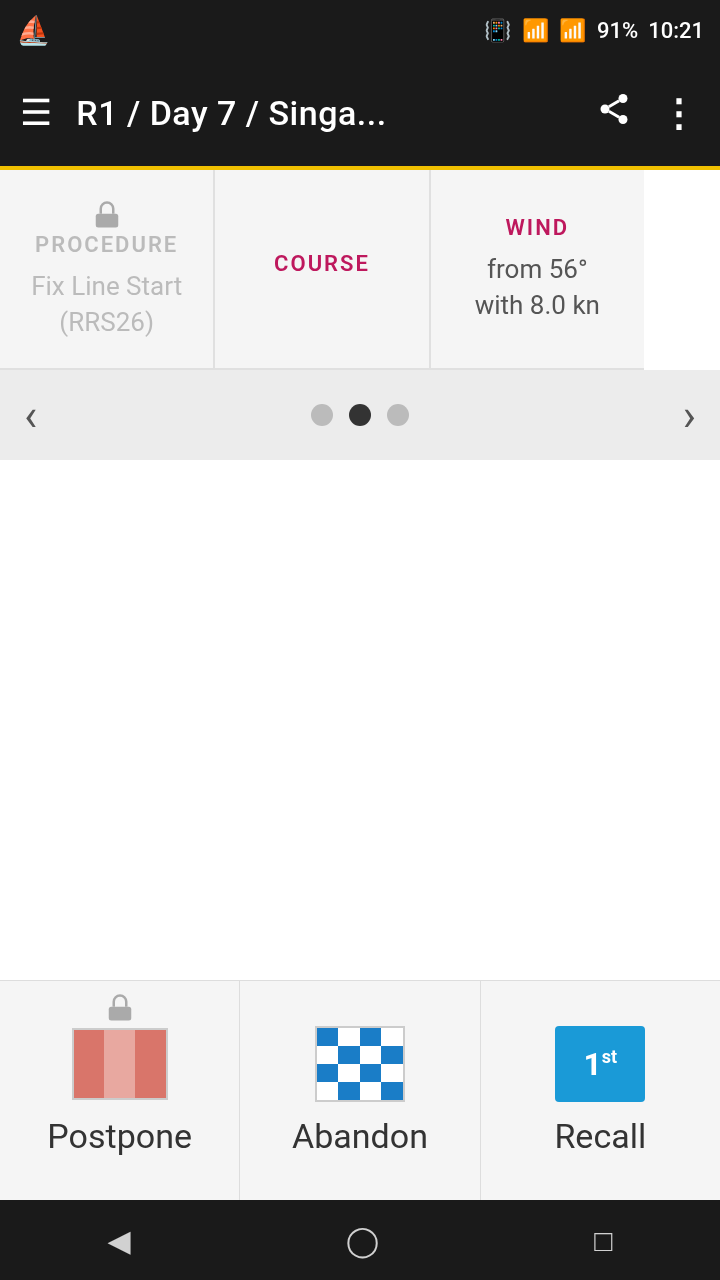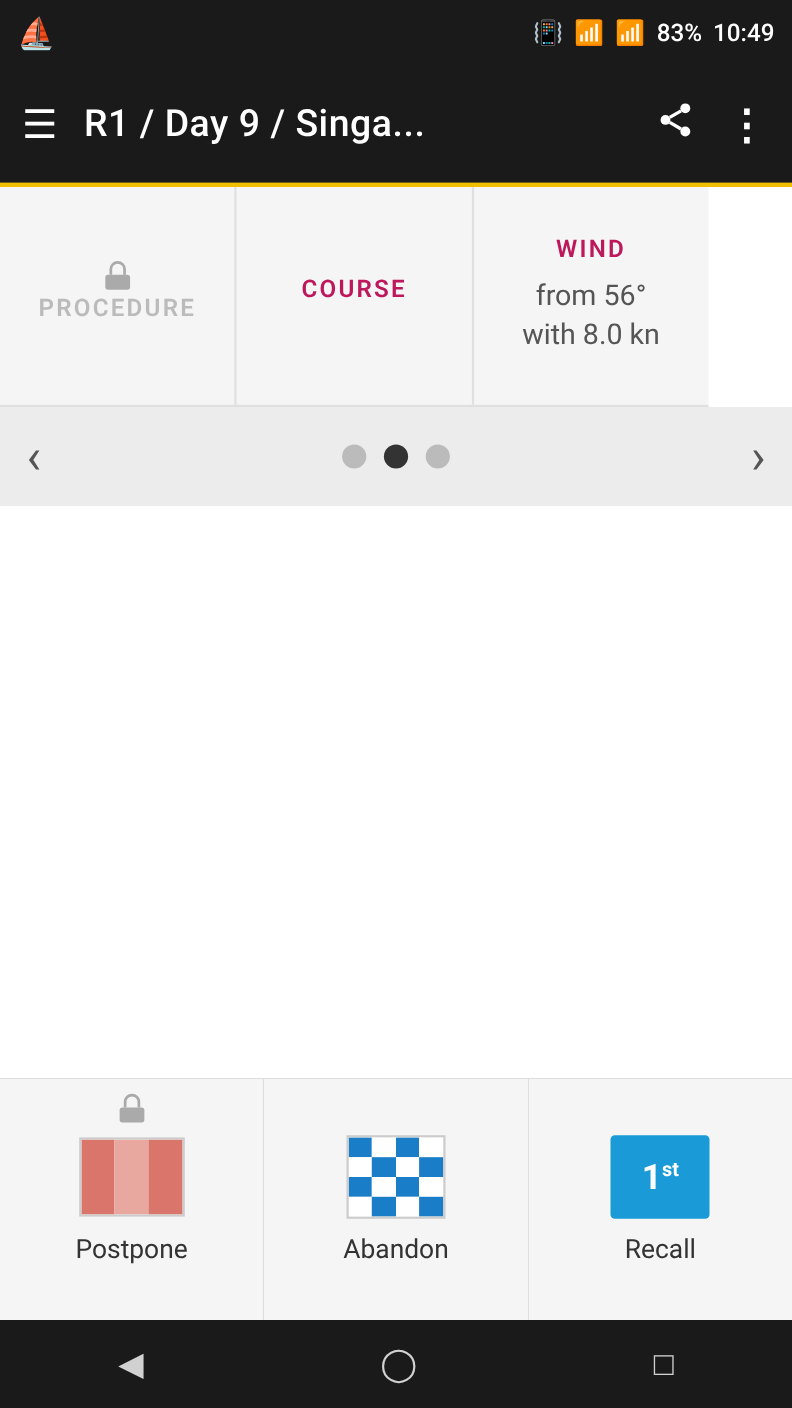--- a/index.html
+++ b/index.html
@@ -174,21 +174,21 @@
       justify-content: center;
       padding: 16px 8px;
       cursor: pointer;
       position: relative;
       background: #f5f5f5;
     }
     .action-btn:last-child {
       border-right: none;
     }
     .action-btn-label {
-      font-size: 24px;
+      font-size: 34px;
       color: #333;
       margin-top: 14px;
       font-weight: 400;
     }
     .action-btn.abandon .action-btn-label {
       font-weight: 700;
     }
 
     
     .flag-postpone {
@@ -285,28 +285,28 @@
 <body>
 
 <div class="status-bar">
   <div class="status-bar-left">
     <span class="boat-icon">⛵</span>
   </div>
   <div class="status-bar-right">
     <span>📳</span>
     <span>📶</span>
     <span>📶</span>
-    <span>83%</span>
-    <span>10:49</span>
+    <span>91%</span>
+    <span>10:21</span>
   </div>
 </div>
 
 <div class="app-bar">
   <div class="app-bar-menu">☰</div>
-  <div class="app-bar-title">R1 / Day 9 / Singa...</div>
+  <div class="app-bar-title">R1 / Day 7 / Singa...</div>
   <div class="app-bar-actions">
     <div class="app-bar-icon">
       <svg width="36" height="36" viewBox="0 0 24 24" fill="white">
         <circle cx="18" cy="5" r="3"></circle>
         <circle cx="6" cy="12" r="3"></circle>
         <circle cx="18" cy="19" r="3"></circle>
         <line x1="8.59" y1="13.51" x2="15.42" y2="17.49" stroke="white" stroke-width="2"></line>
         <line x1="15.41" y1="6.51" x2="8.59" y2="10.49" stroke="white" stroke-width="2"></line>
       </svg>
     </div>
@@ -315,20 +315,21 @@
 </div>
 
 <div class="cards-row">
 
   <div class="card card-procedure">
     <svg class="lock-svg" viewBox="0 0 24 24" fill="#aaa">
       <rect x="3" y="11" width="18" height="11" rx="2" ry="2"></rect>
       <path d="M7 11V7a5 5 0 0 1 10 0v4" fill="none" stroke="#aaa" stroke-width="2"></path>
     </svg>
     <div class="card-label">PROCEDURE</div>
+    <div class="card-value">Fix Line Start<br>(RRS26)</div>
   </div>
 
   <div class="card">
     <div class="card-label">COURSE</div>
   </div>
 
   <div class="card">
     <div class="card-label">WIND</div>
     <div class="card-value">from 56°<br>with 8.0 kn</div>
   </div>

